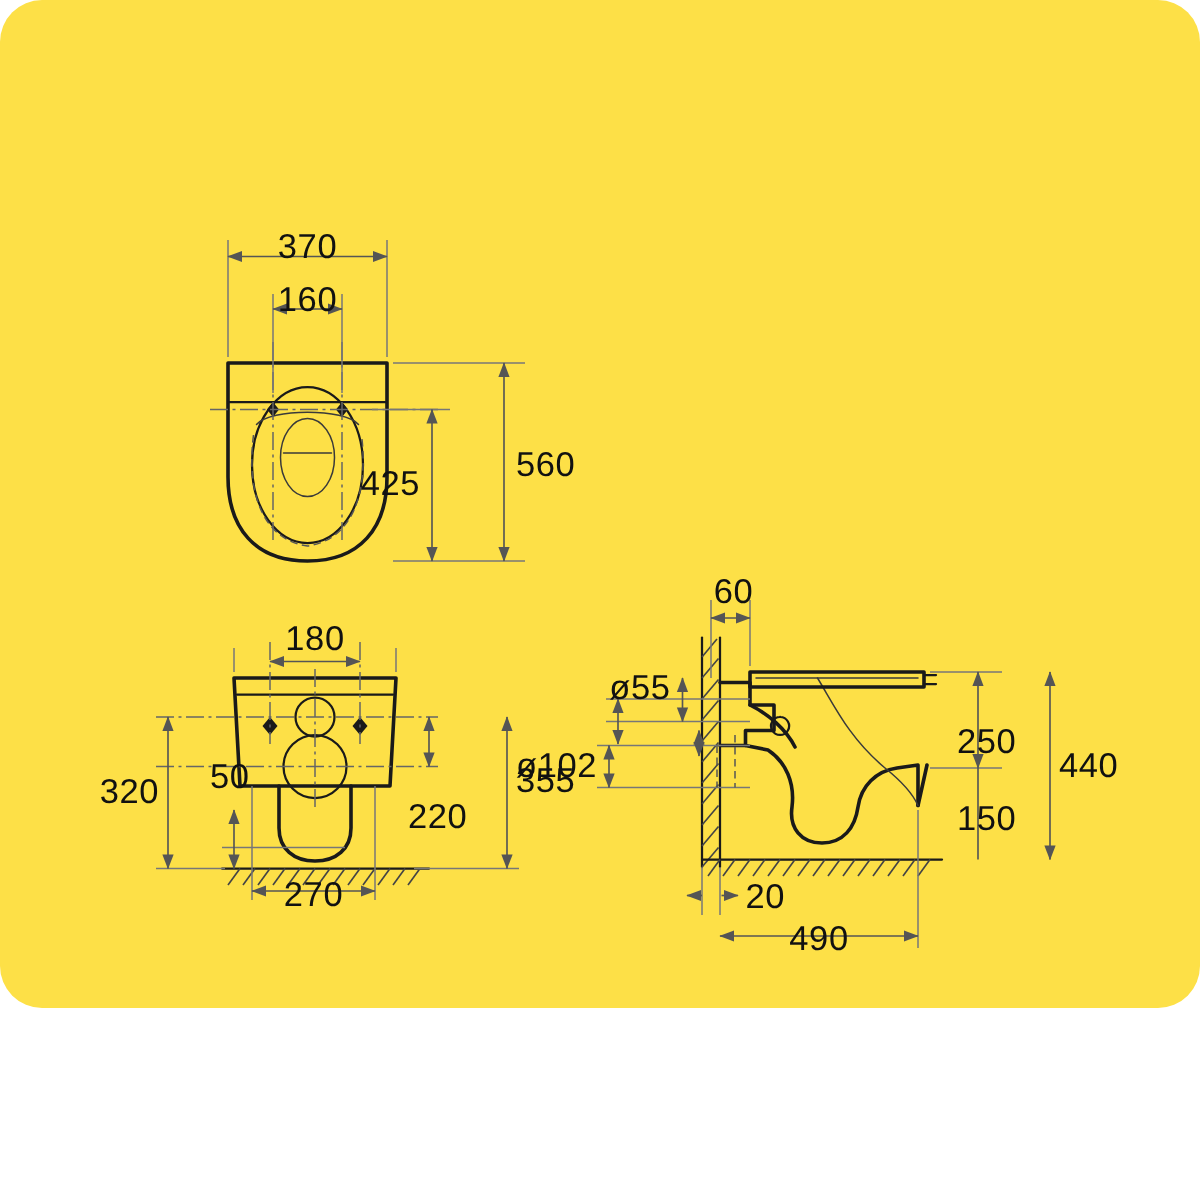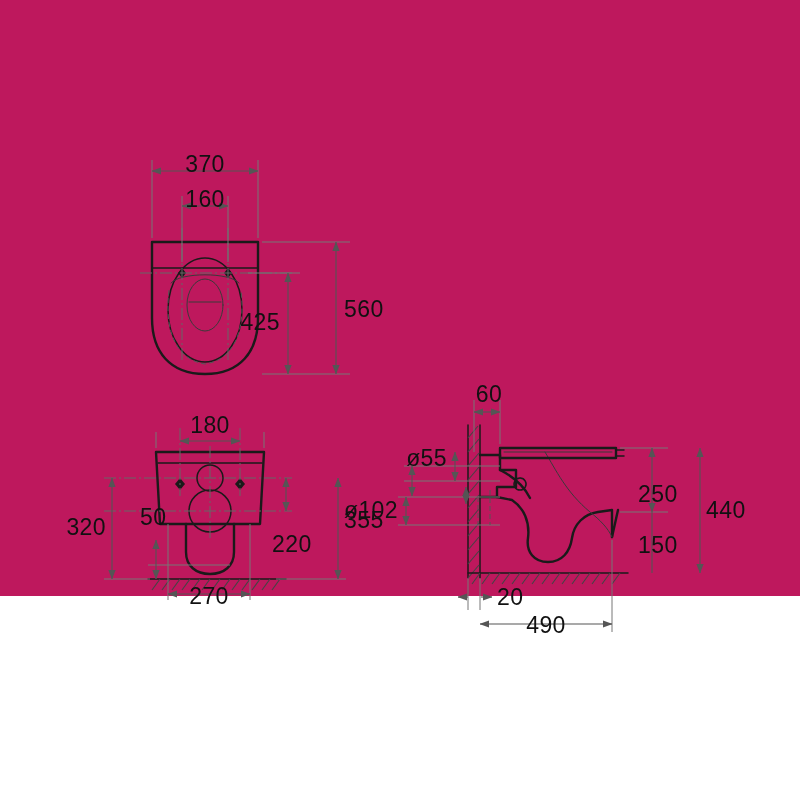--- a/index.html
+++ b/index.html
@@ -9,22 +9,23 @@
   }
   body {
     width: 800px;
     height: 800px;
     font-family: "Liberation Sans", sans-serif;
     overflow: hidden;
   }
   #sheet {
     position: relative;
     width: 800px;
-    height: 596px;
-    background: #be185d;
+    height: 672px;
+    background: #fde047;
+    border-radius: 28px;
   }
   svg#drawing {
     display: block;
     width: 800px;
     height: 800px;
   }
   .obj {
     fill: none;
     stroke: #1a1a1a;
     stroke-width: 2.4;

